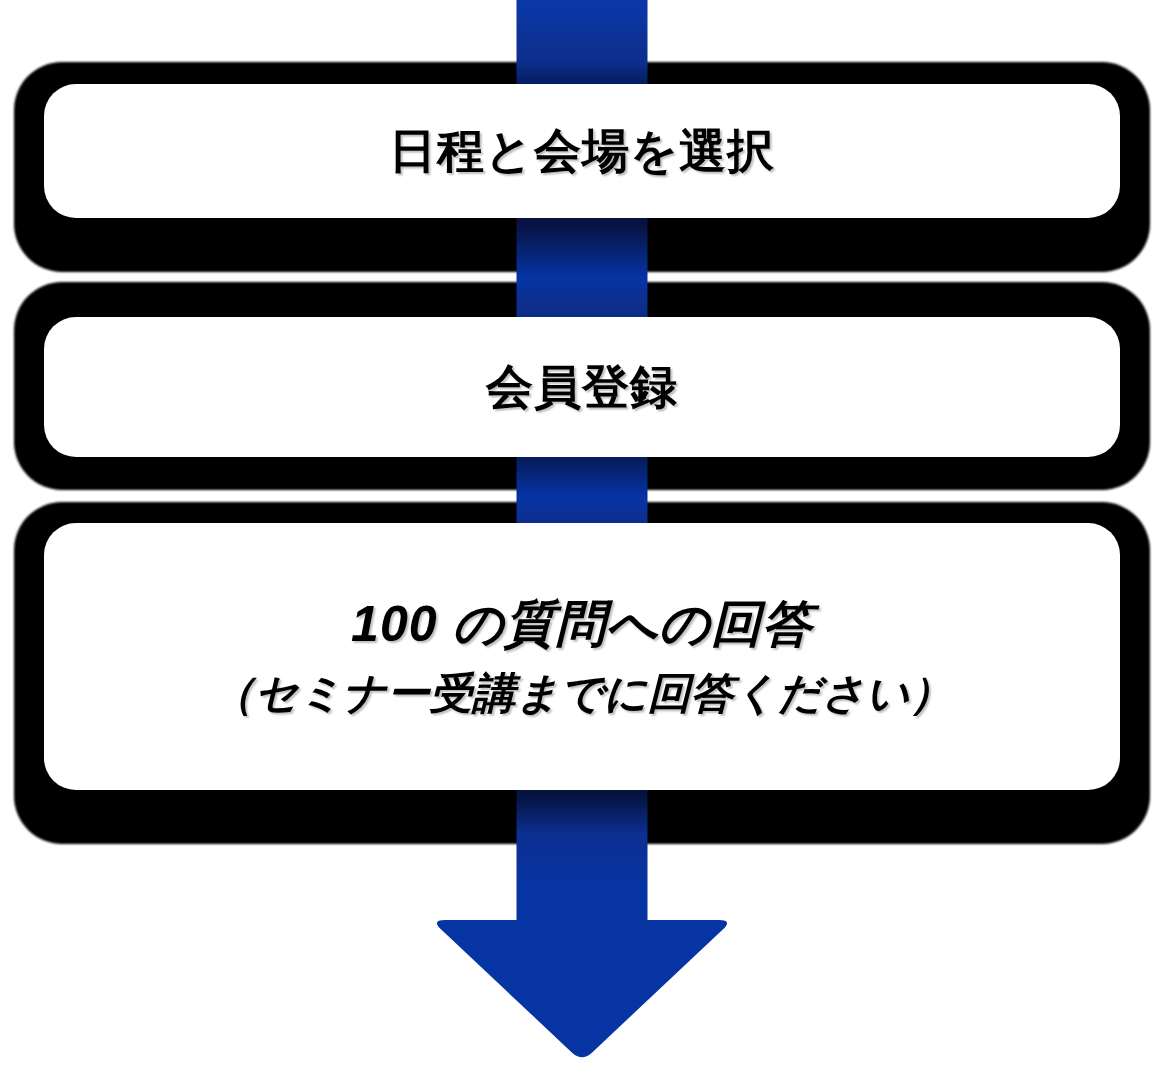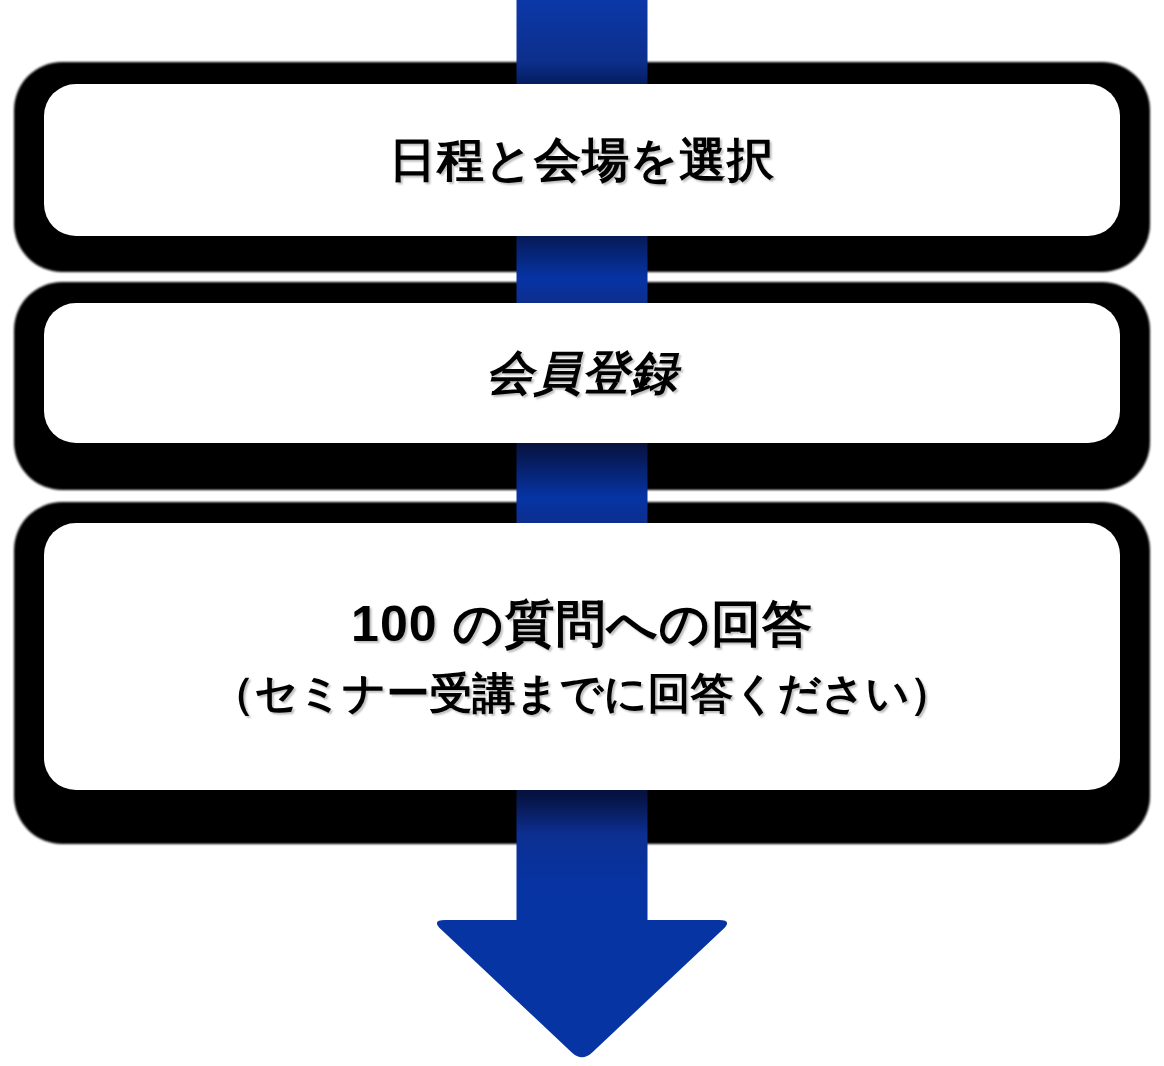--- a/index.html
+++ b/index.html
@@ -23,23 +23,23 @@
 
   .arrow-layer{position:absolute;left:0;top:0;z-index:2;}
 
   .box-body{
     position:absolute;left:44px;width:1076px;
     background:#fff;border-radius:32px;
     z-index:3;
     display:flex;flex-direction:column;align-items:center;justify-content:center;
     text-align:center;
   }
-  .body-1{top:84px;height:152px;}
-  .body-2{top:303px;height:140px;font-style:italic;}
-  .body-3{top:523px;height:267px;}
+  .body-1{top:84px;height:134px;}
+  .body-2{top:317px;height:140px;}
+  .body-3{top:523px;height:267px;font-style:italic;}
 
   .step-title{
     color:#000;font-weight:700;font-size:47px;line-height:1.25;
     letter-spacing:1px;
     text-shadow:2px 2px 2px rgba(0,0,0,0.25);
     white-space:nowrap;
   }
   .body-3 .step-title{font-size:50px;margin-bottom:12px;}
   .step-subtitle{
     color:#000;font-weight:700;font-size:43px;line-height:1.2;

